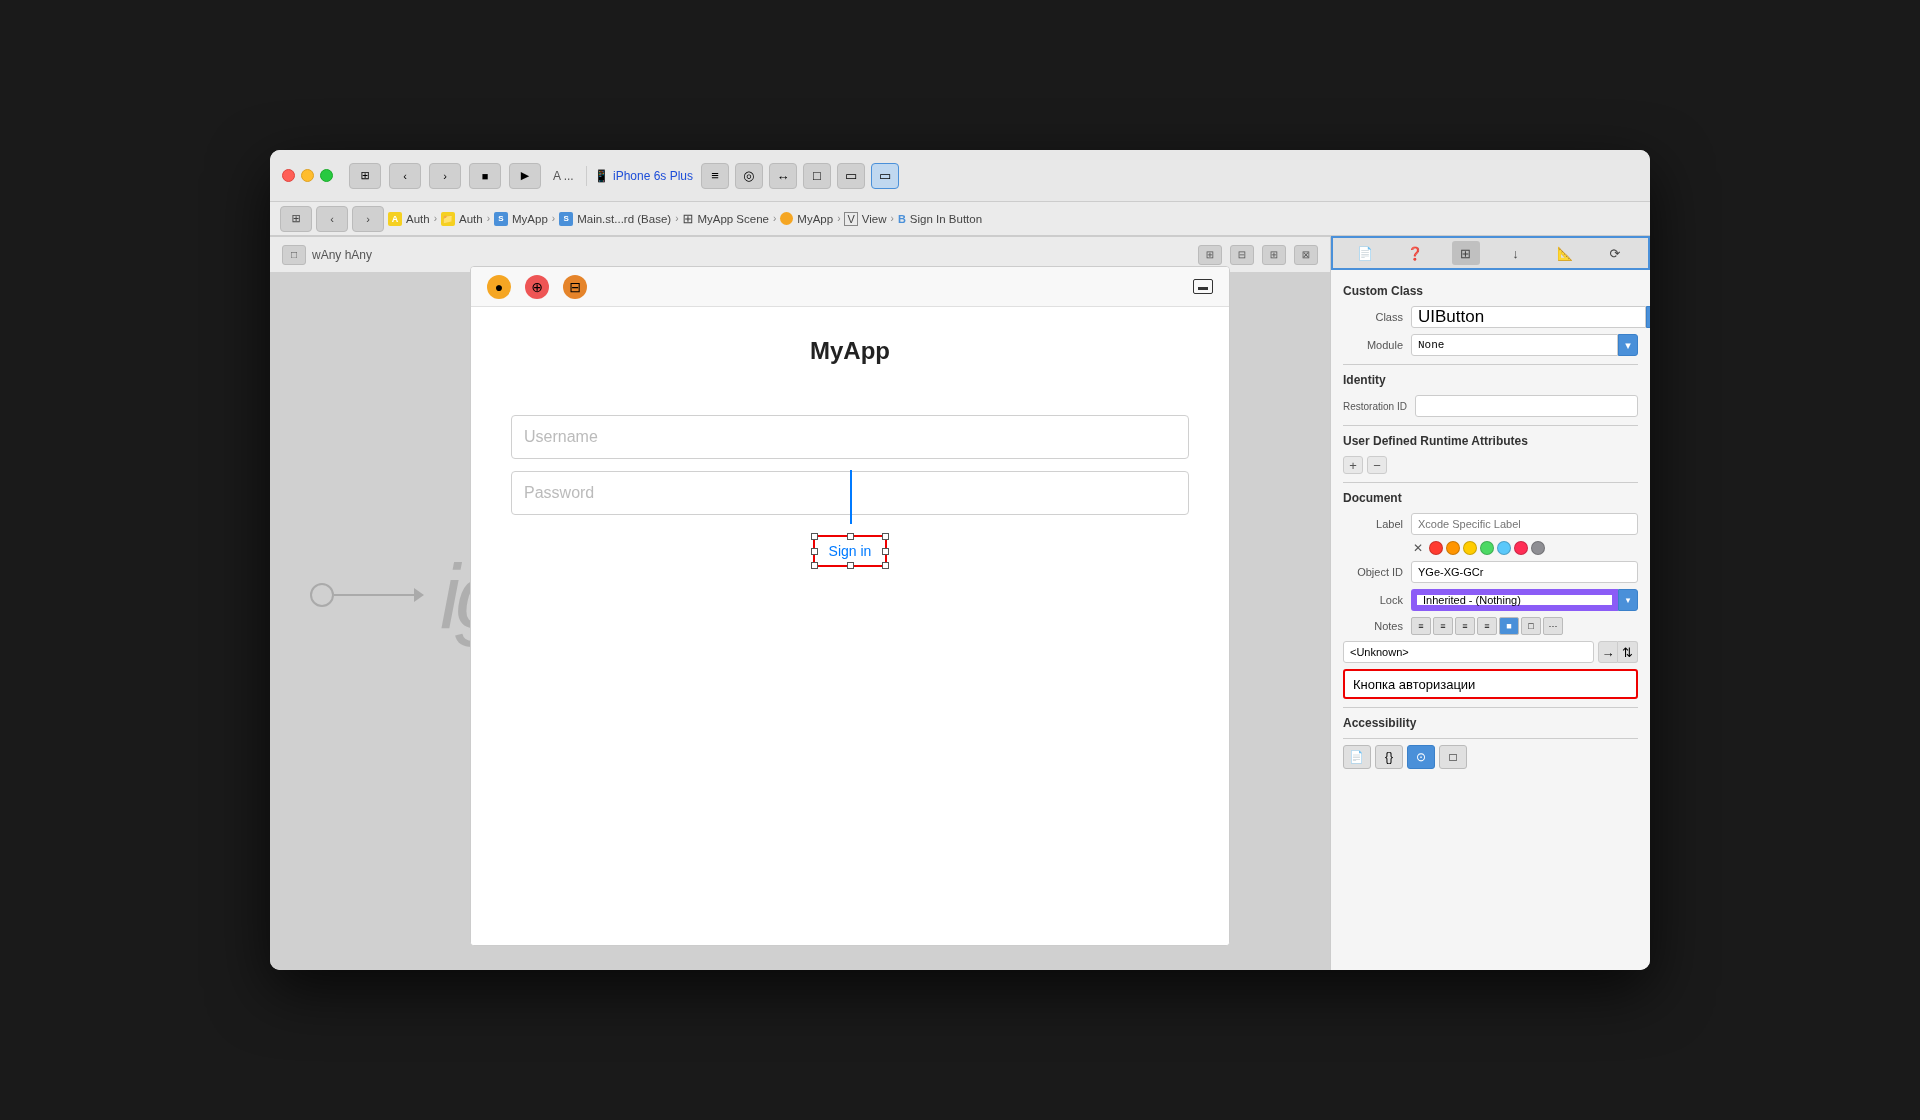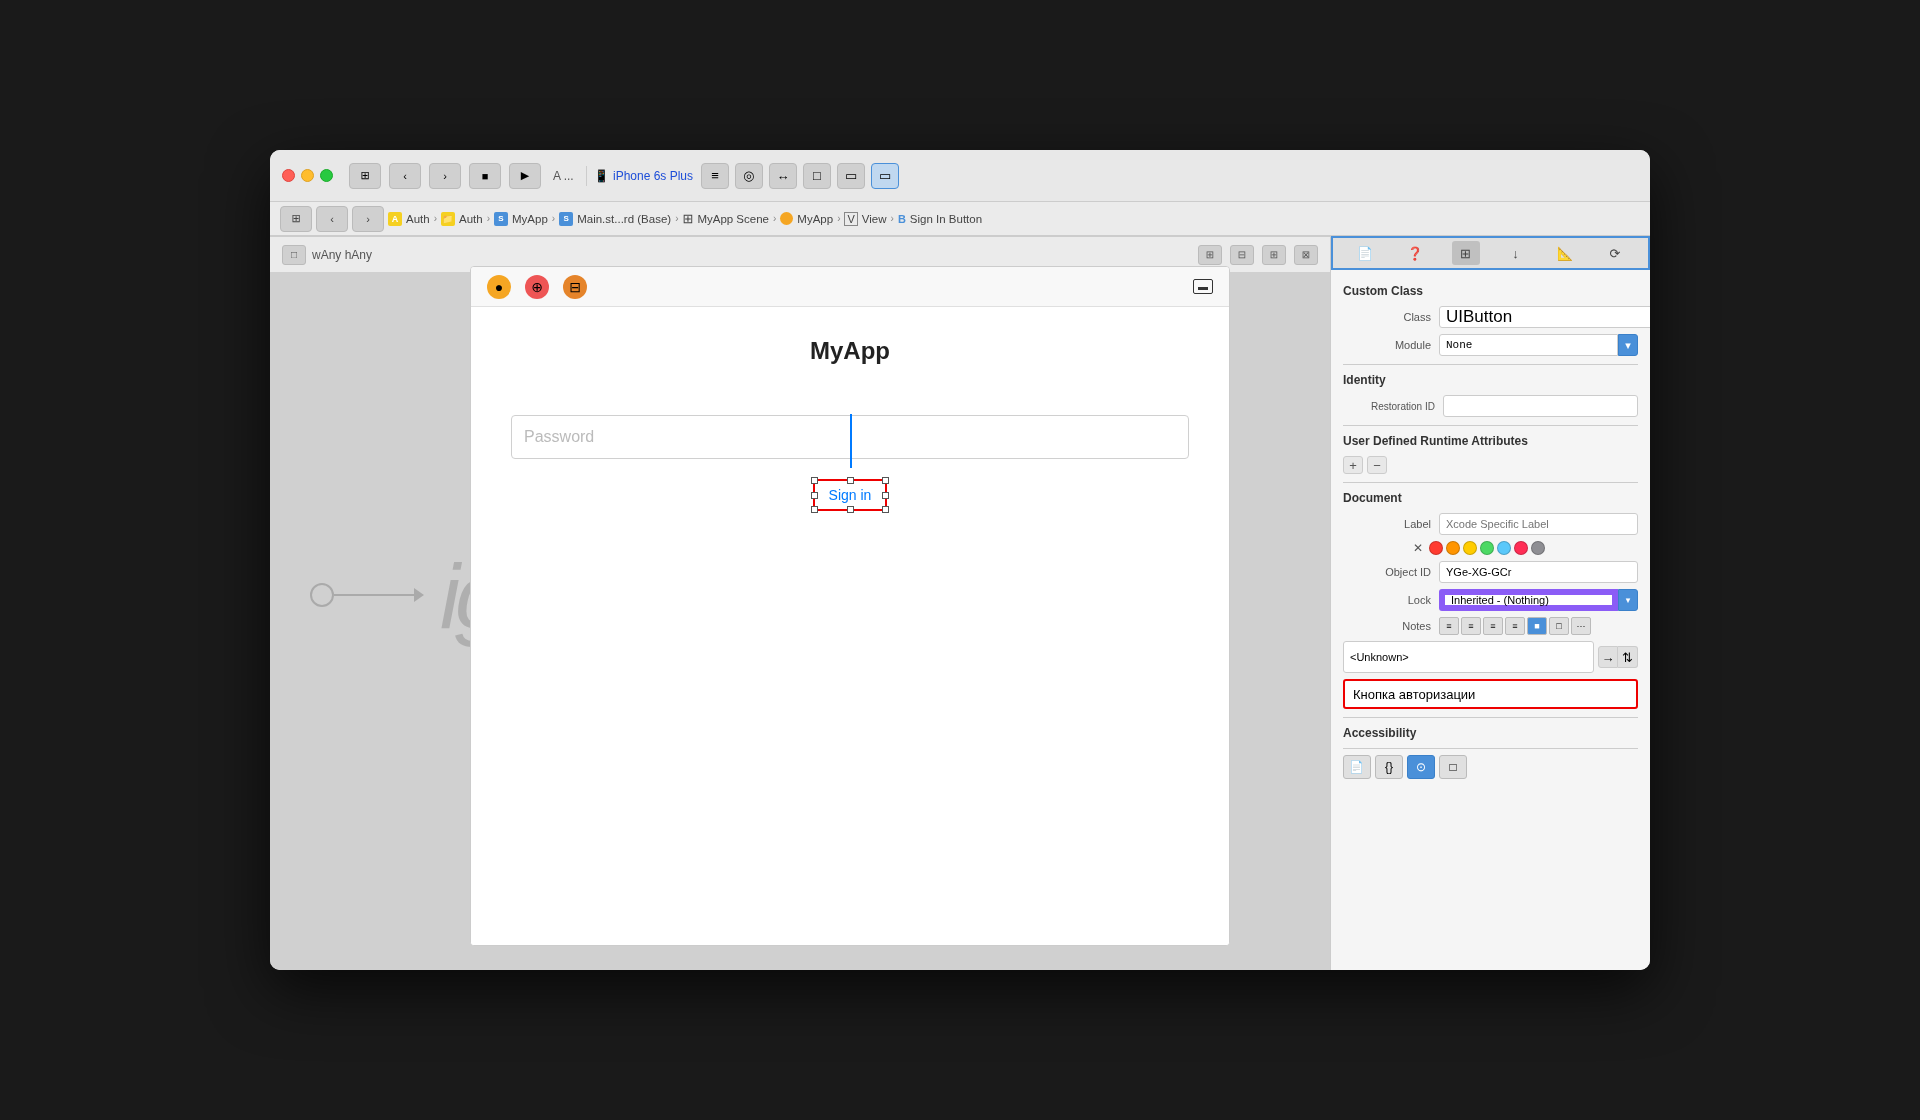--- a/index.html
+++ b/index.html
@@ -335,21 +335,20 @@
       font-weight: 600;
       color: #333;
       margin-bottom: 8px;
       margin-top: 4px;
     }
     .field-row {
       display: flex;
       align-items: center;
       margin-bottom: 6px;
       gap: 8px;
-      margin-left: 28px;
     }
     .field-label {
       font-size: 11px;
       color: #555;
       min-width: 60px;
       text-align: right;
     }
     .field-input-with-btn {
       flex: 1;
       display: flex;
@@ -457,21 +456,21 @@
     }
     .notes-tool-btn.active { background: #4a90d9; color: white; }
     .unknown-field-row {
       display: flex;
       align-items: center;
       margin-bottom: 6px;
       gap: 4px;
     }
     .unknown-input {
       flex: 1;
-      height: 32px;
+      height: 22px;
       border: 1px solid #ccc;
       border-radius: 3px;
       padding: 0 6px;
       font-size: 11px;
       background: white;
     }
     .unknown-btn {
       width: 20px;
       height: 22px;
       border: 1px solid #ccc;
@@ -619,20 +618,23 @@
             <div class="scene-icon" style="background:#f5a623;">●</div>
             <div class="scene-icon" style="background:#e55;">⊕</div>
             <div class="scene-icon" style="background:#e5842a;">⊟</div>
           </div>
           <div class="battery-icon">▬</div>
         </div>
 
         <div class="iphone-content">
           <div class="app-title">MyApp</div>
 
+          <div class="text-field">
+            <span style="color:#bbb;">Username</span>
+          </div>
 
           <div class="text-field" style="position:relative;">
             <span style="color:#bbb;">Password</span>
 
             <div style="position:absolute;left:50%;top:-2px;width:1.5px;height:54px;background:#007AFF;"></div>
           </div>
 
           <div class="sign-in-btn-wrapper">
             <div class="sign-in-btn">
               <div class="selection-handle sh-tl"></div>

